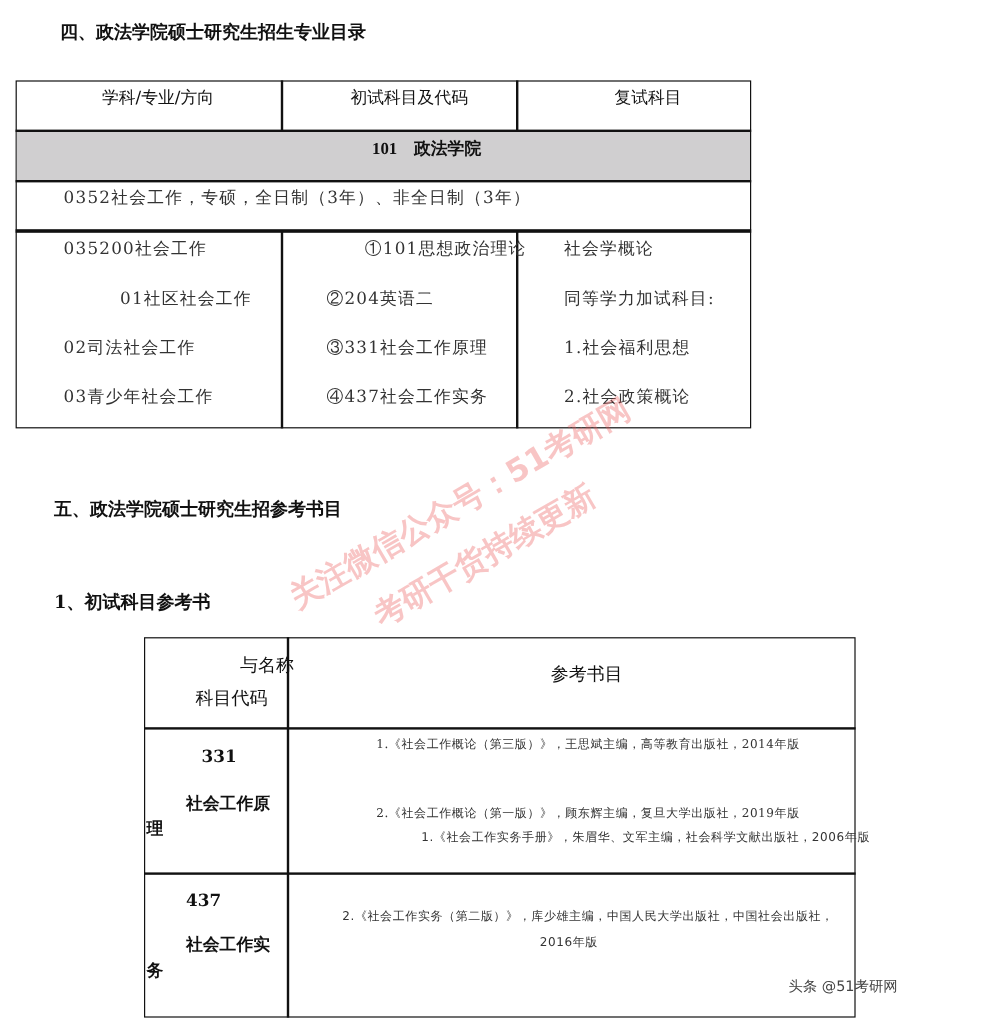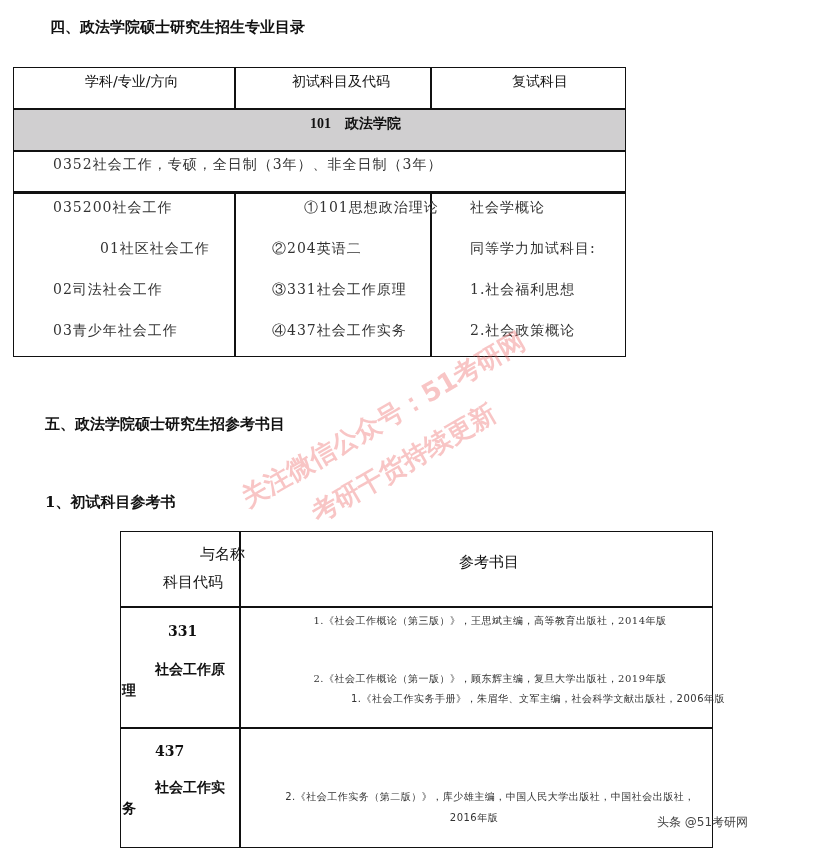--- a/index.html
+++ b/index.html
@@ -74,18 +74,18 @@
 <div class="code-bold" style="left:168px; top:623px;">331</div>
 <div class="code-bold" style="left:155px; top:661px;">社会工作原</div>
 <div class="code-bold" style="left:122px; top:682px;">理</div>
 <div class="book" style="left:241px; top:610px; text-indent:32px;">1.《社会工作概论（第三版）》，王思斌主编，高等教育出版社，2014年版</div>
 <div class="book" style="left:241px; top:668px; text-indent:32px;">2.《社会工作概论（第一版）》，顾东辉主编，复旦大学出版社，2019年版</div>
 
 <div class="code-bold" style="left:155px; top:743px;">437</div>
 <div class="code-bold" style="left:155px; top:779px;">社会工作实</div>
 <div class="code-bold" style="left:122px; top:800px;">务</div>
 <div class="book sans" style="left:241px; top:688px; text-indent:32px;margin-left:48px;">1.《社会工作实务手册》，朱眉华、文军主编，社会科学文献出版社，2006年版</div>
-<div class="book sans" style="left:241px; top:786px; text-indent:32px;">2.《社会工作实务（第二版）》，库少雄主编，中国人民大学出版社，中国社会出版社，2016年版</div>
+<div class="book sans" style="left:241px; top:754px; text-indent:32px;">2.《社会工作实务（第二版）》，库少雄主编，中国人民大学出版社，中国社会出版社，2016年版</div>
 
 <div class="watermark" style="left:235px; top:485px;">关注微信公众号：51考研网</div>
 <div class="watermark" style="left:305px; top:500px;">考研干货持续更新</div>
 
 <div class="credit">头条 @51考研网</div>
 
 </body></html>

